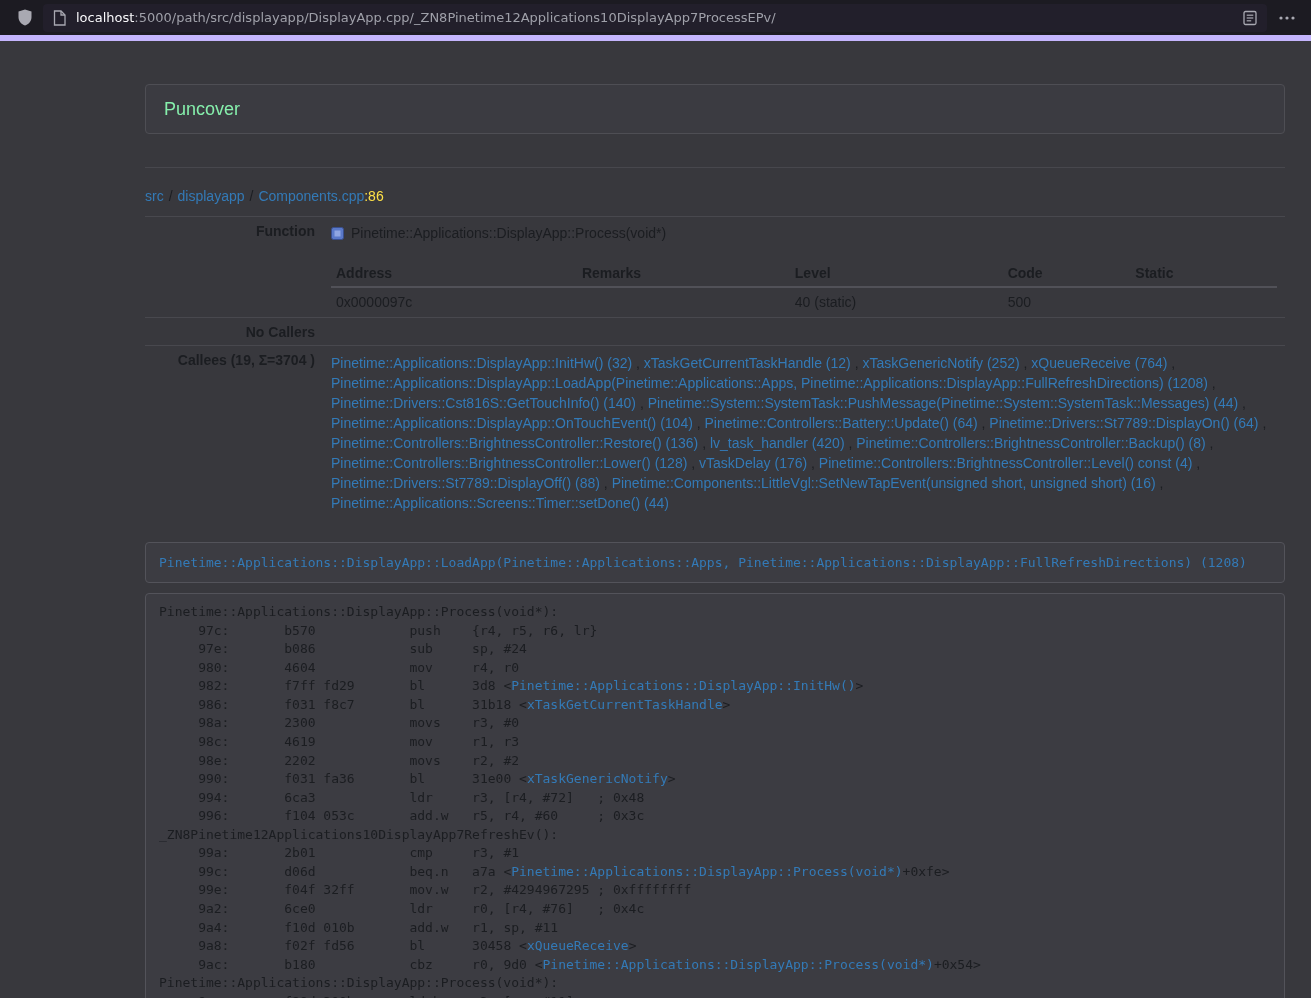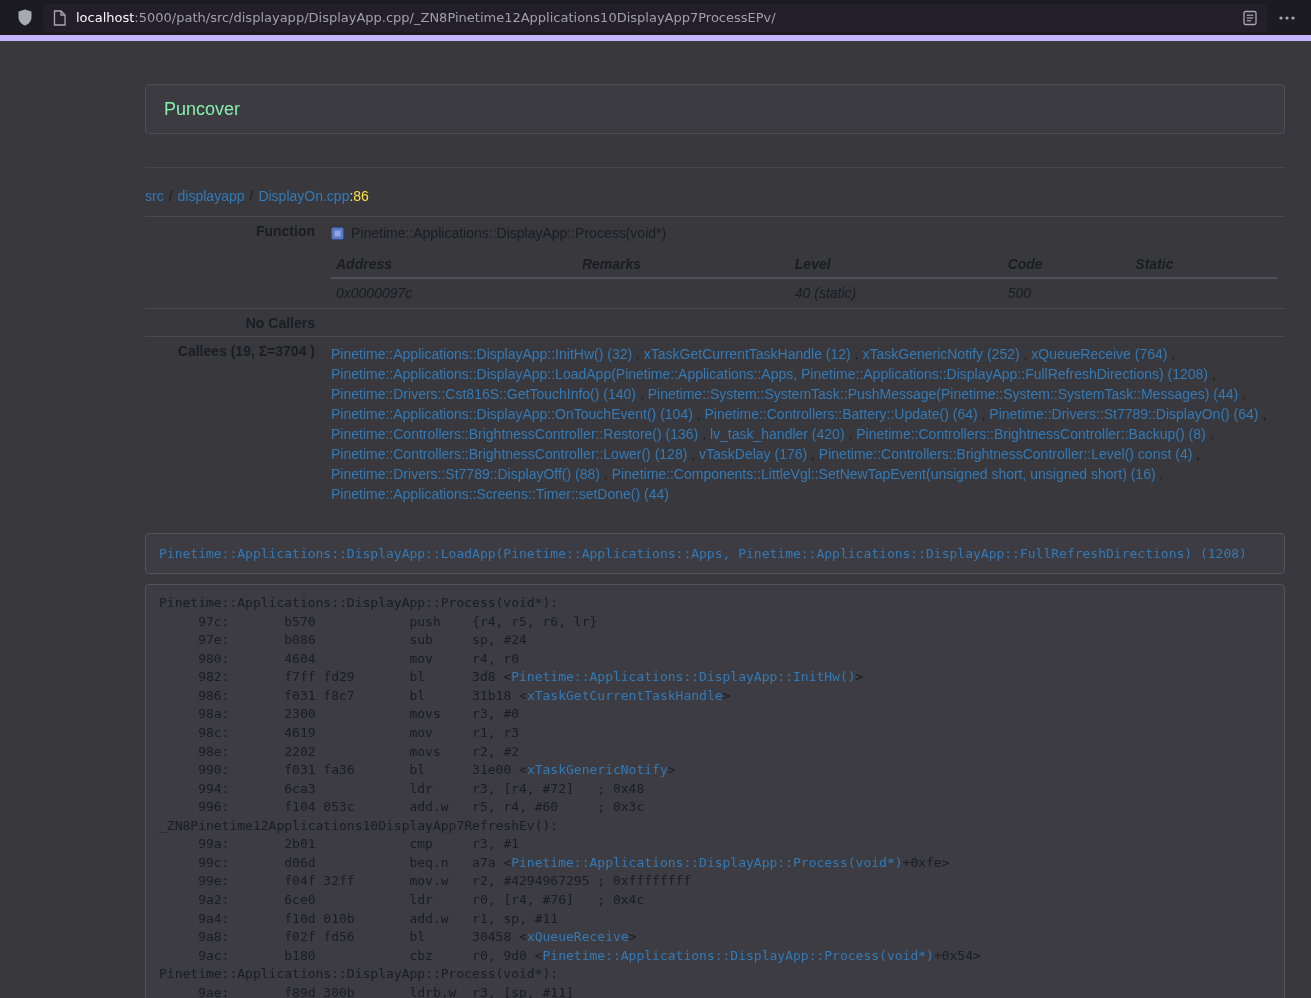--- a/index.html
+++ b/index.html
@@ -46,21 +46,21 @@
     width:152px; text-align:right; vertical-align:top; font-weight:bold;
     padding:6px 8px 5px 18px; border-top:1px solid #48484e; font-size:14px;
   }
   .info-table > tbody > tr > td.rowval {
     border-top:1px solid #48484e; padding:5px 8px; vertical-align:top;
   }
   .info-table > tbody > tr > td.rowval.fn-cell { padding:5px 8px 0; }
   .fn-line { display:flex; align-items:center; height:22px; }
   .fn-icon { margin-right:7px; flex:0 0 auto; }
 
-  .addr-table { width:100%; border-collapse:collapse; margin-top:7px;font-style:italic; }
+  .addr-table { width:100%; border-collapse:collapse; margin-top:16px; }
   .addr-table th {
     text-align:left; font-weight:bold; padding:5px;
     border-bottom:2px solid #515158; font-size:14px;
   }
   .addr-table td { padding:6px 5px 7px; font-size:14px; }
   .col-address { width:26%; } .col-remarks { width:22.5%; } .col-stack { width:22.5%; }
   .col-code { width:13.5%; } .col-static { width:15.5%; }
 
   .info-table > tbody > tr > td.rowval.callees { line-height:20px; padding:7px 8px 8px; }
   .callee-item { white-space:nowrap; }
@@ -112,21 +112,21 @@
 </div>
 
 <div class="container">
 
   <div class="navbar">
     <a class="brand" href="#">Puncover</a>
   </div>
 
   <hr class="rule">
 
-  <div class="breadcrumb"><a href="#">src</a><span class="bc-sep">/</span><a href="#">displayapp</a><span class="bc-sep">/</span><a href="#">DisplayOn.cpp</a><span class="bc-line">:86</span></div>
+  <div class="breadcrumb"><a href="#">src</a><span class="bc-sep">/</span><a href="#">displayapp</a><span class="bc-sep">/</span><a href="#">Components.cpp</a><span class="bc-line">:86</span></div>
 
   <table class="info-table">
     <tbody>
       <tr>
         <th class="rowlabel">Function</th>
         <td class="rowval fn-cell">
           <div class="fn-line">
             <svg class="fn-icon" width="13" height="13" viewBox="0 0 13 13">
                 <rect x="0.5" y="0.5" width="12" height="12" rx="2" fill="#5a79c9" stroke="#394f8e"></rect>
                 <rect x="3.5" y="3.5" width="6" height="6" fill="#8fa6e2"></rect>

